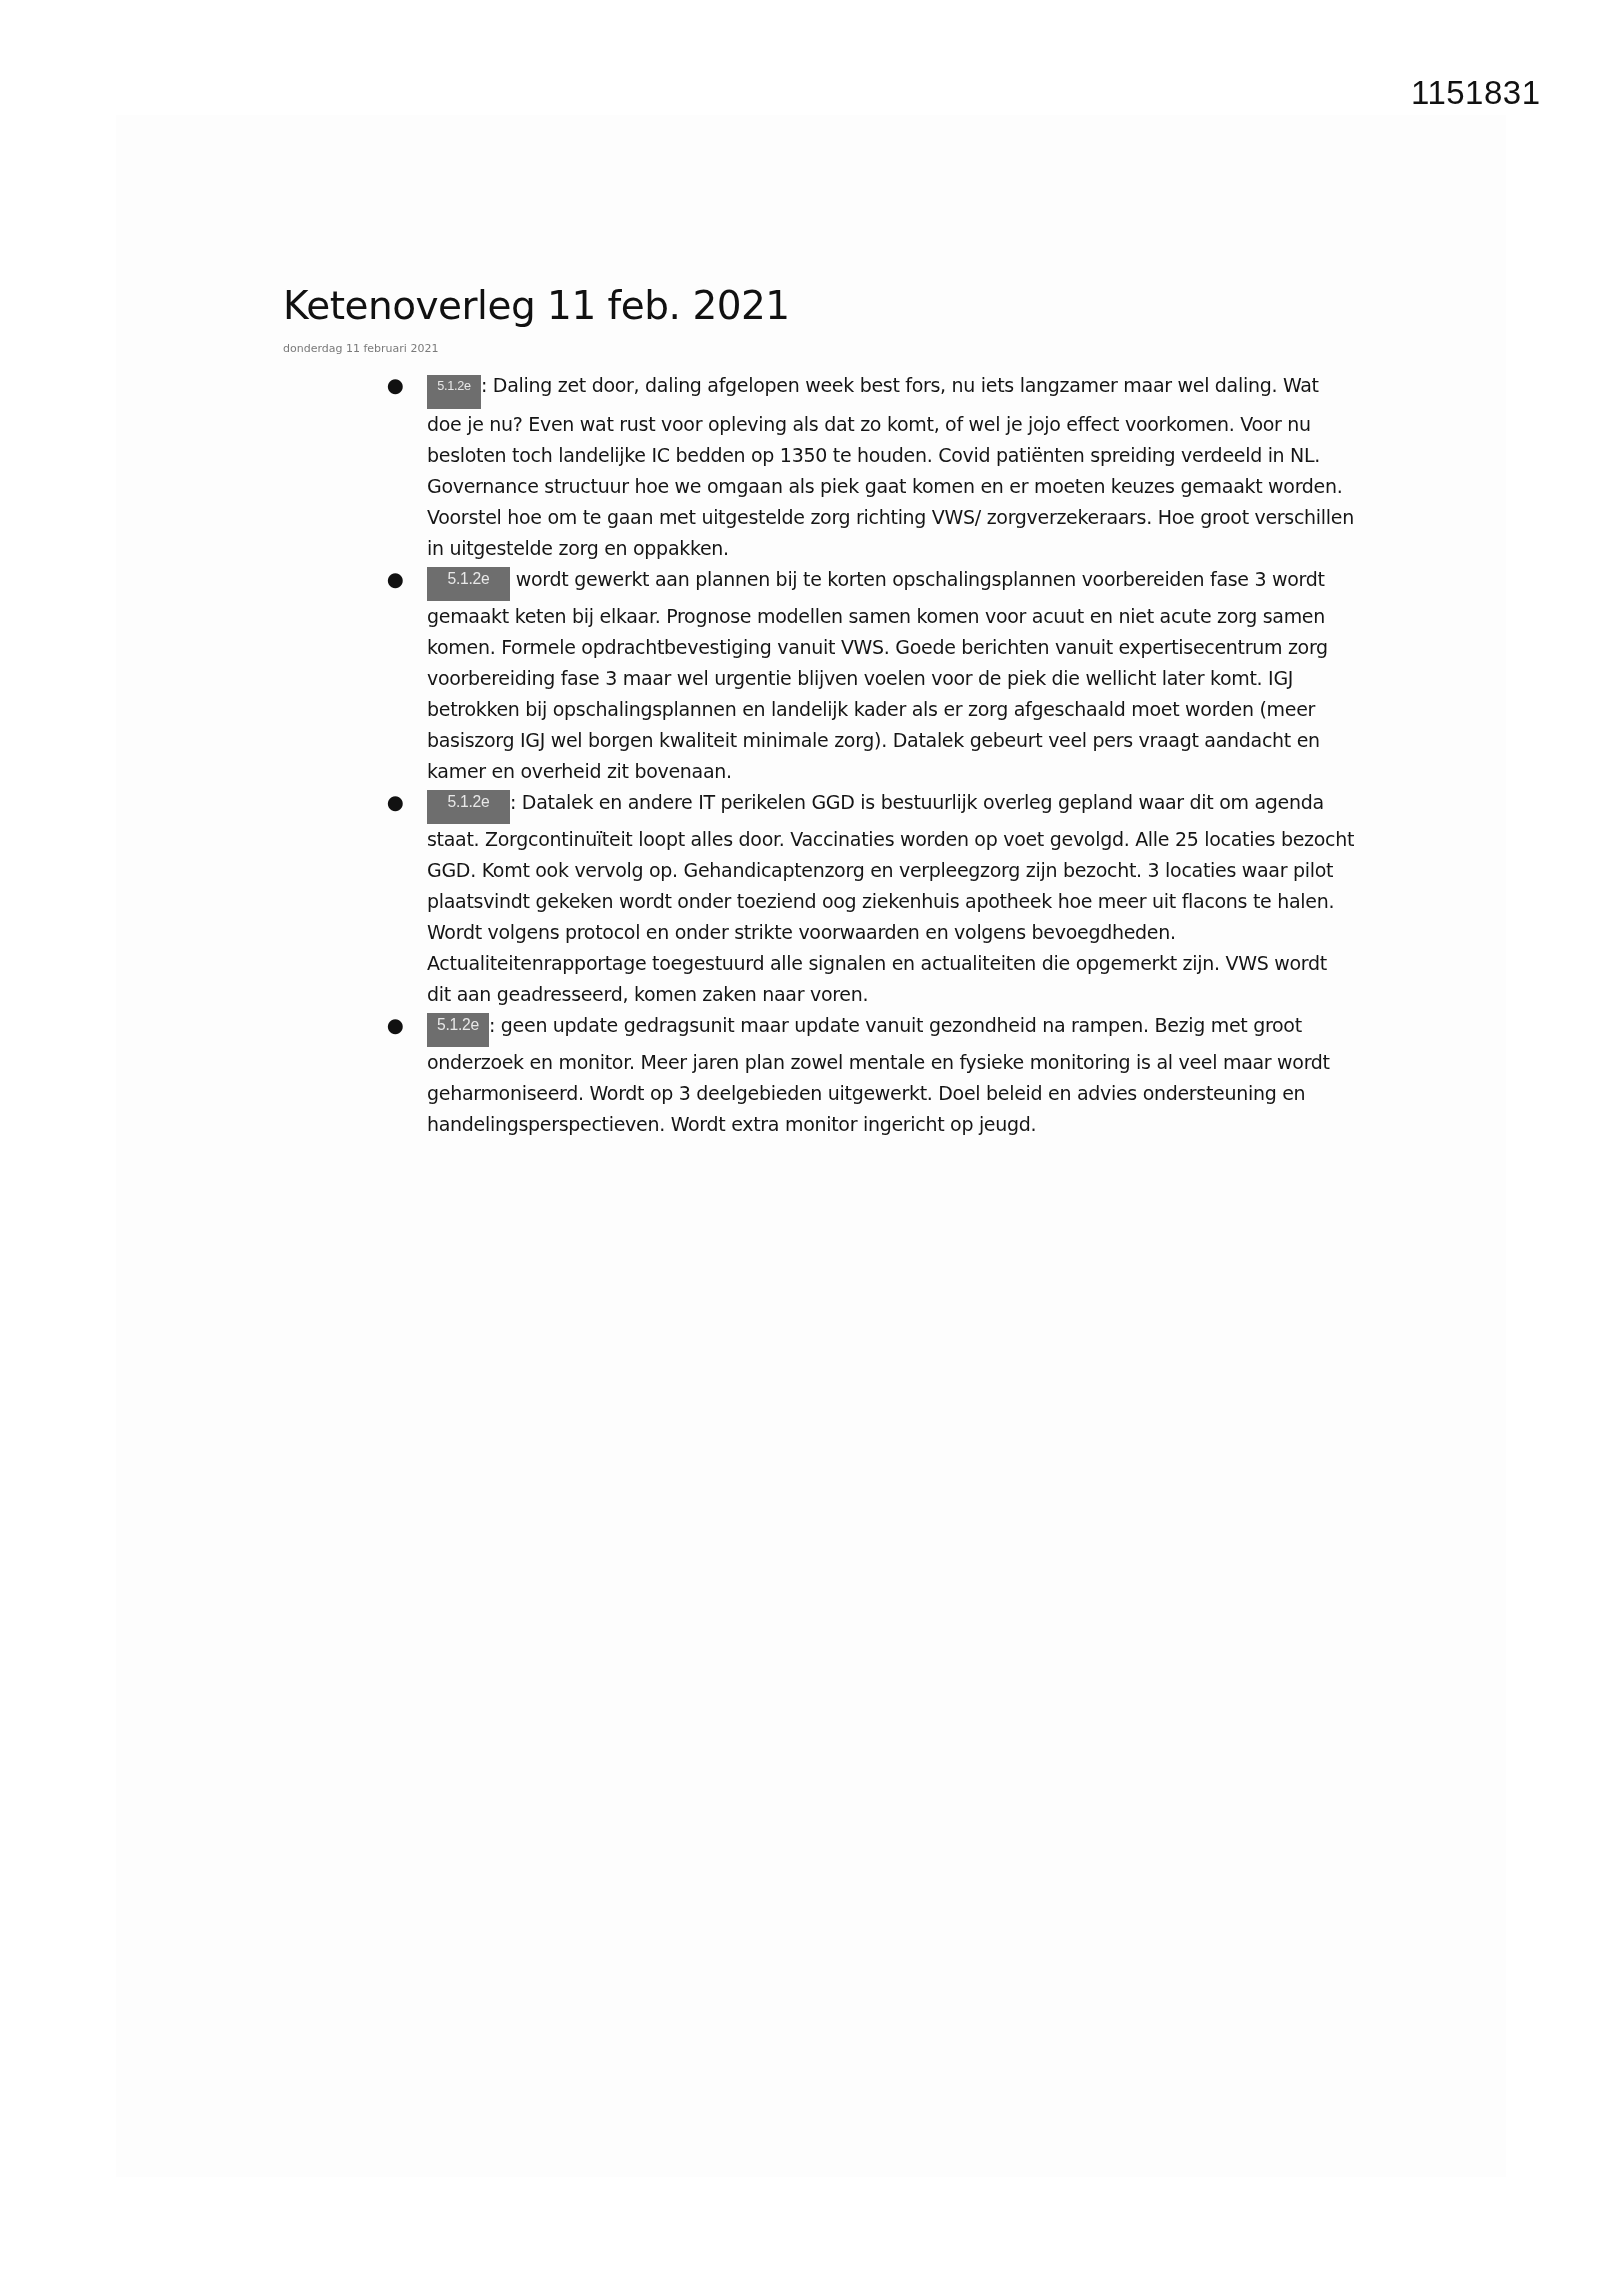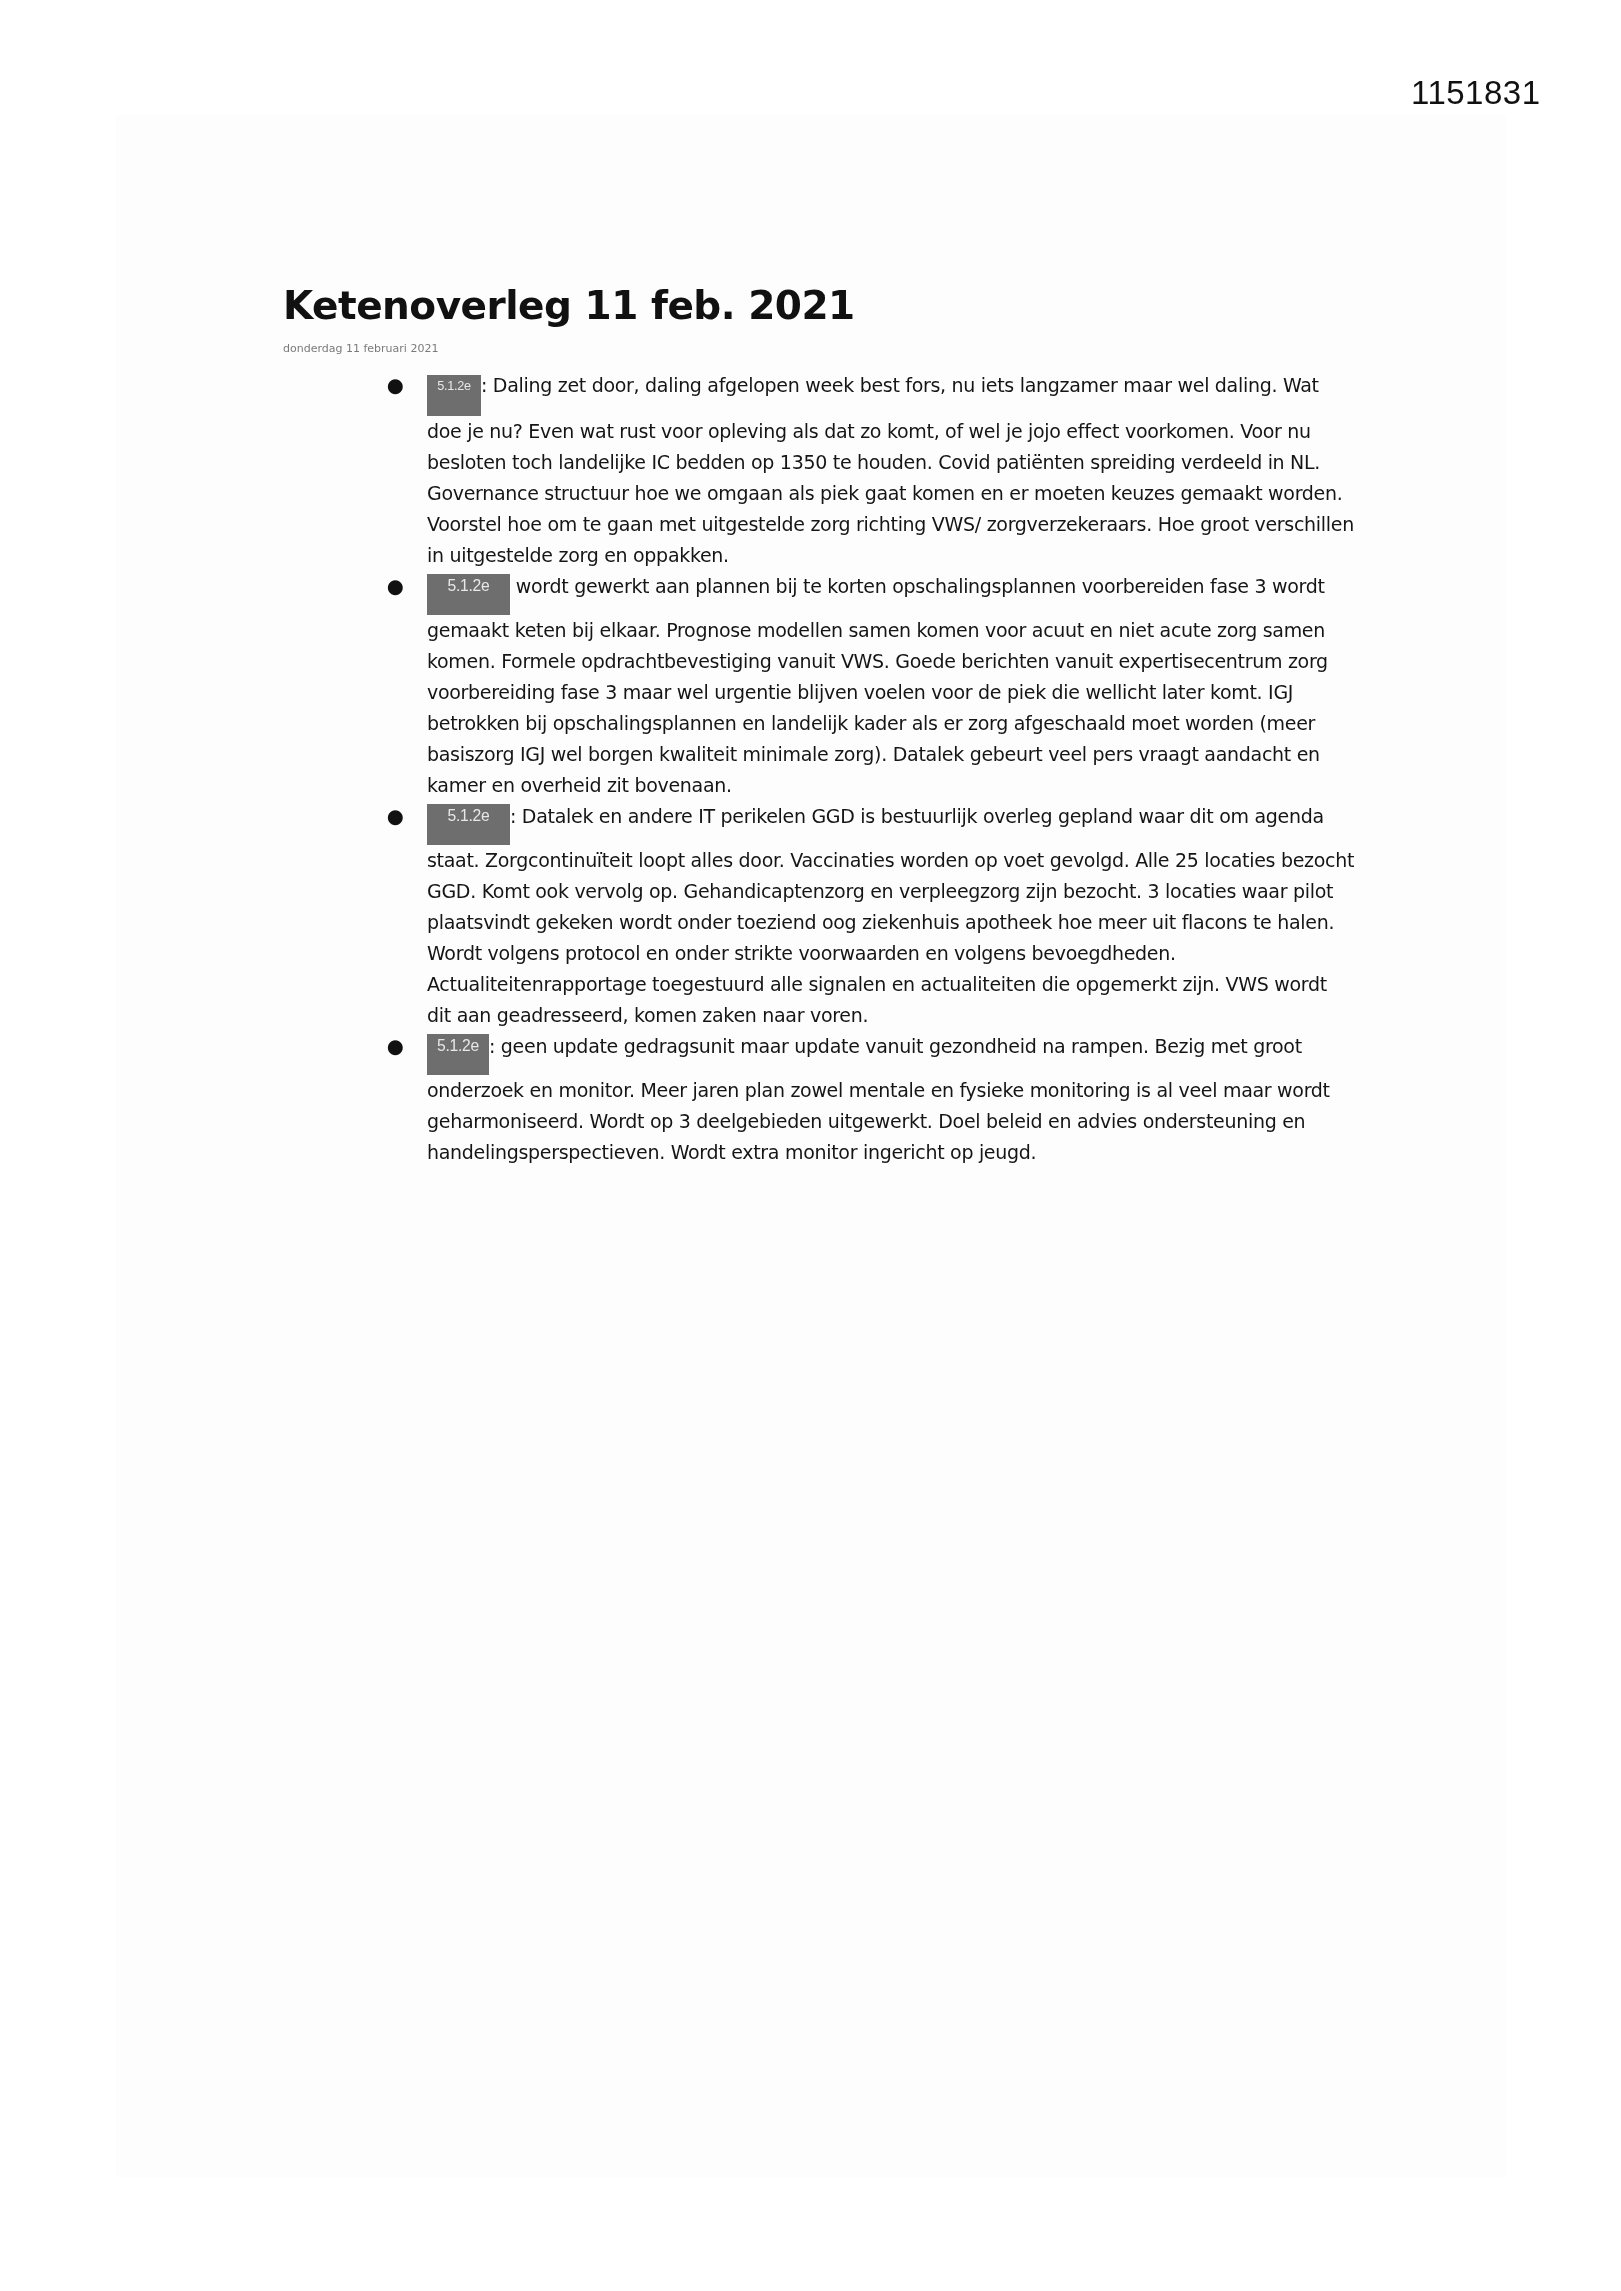--- a/index.html
+++ b/index.html
@@ -30,21 +30,21 @@
       font-family: "Liberation Sans", sans-serif;
       font-size: 33px;
       color: #111111;
       letter-spacing: 0.5px;
     }
     .title {
       position: absolute;
       left: 283px;
       top: 283px;
       font-family: "DejaVu Sans", sans-serif;
-      font-weight: 700;
+      font-weight: 400;
       font-size: 39px;
       color: #111111;
       letter-spacing: -0.5px;
     }
     .subtitle {
       position: absolute;
       left: 283px;
       top: 342px;
       font-family: "DejaVu Sans", sans-serif;
       font-size: 11px;
@@ -77,21 +77,21 @@
       line-height: 31px;
       color: #111111;
     }
     .redact {
       display: inline-block;
       background: #6e6e6e;
       color: #e8e8e8;
       font-family: "Liberation Sans", sans-serif;
       font-size: 15.7px;
       line-height: 21.6px;
-      height: 41px;
+      height: 34px;
       vertical-align: 2px;
       text-align: center;
       box-sizing: border-box;
     }
     .redact.small { font-size: 12.7px; padding: 1px 2.9px 0 2.9px; width: 54px; }
     .redact.wide  { width: 83px; padding-top: 1px; }
     .redact.mid   { width: 62px; padding-top: 1px; }
   </style>
 </head>
 <body>

